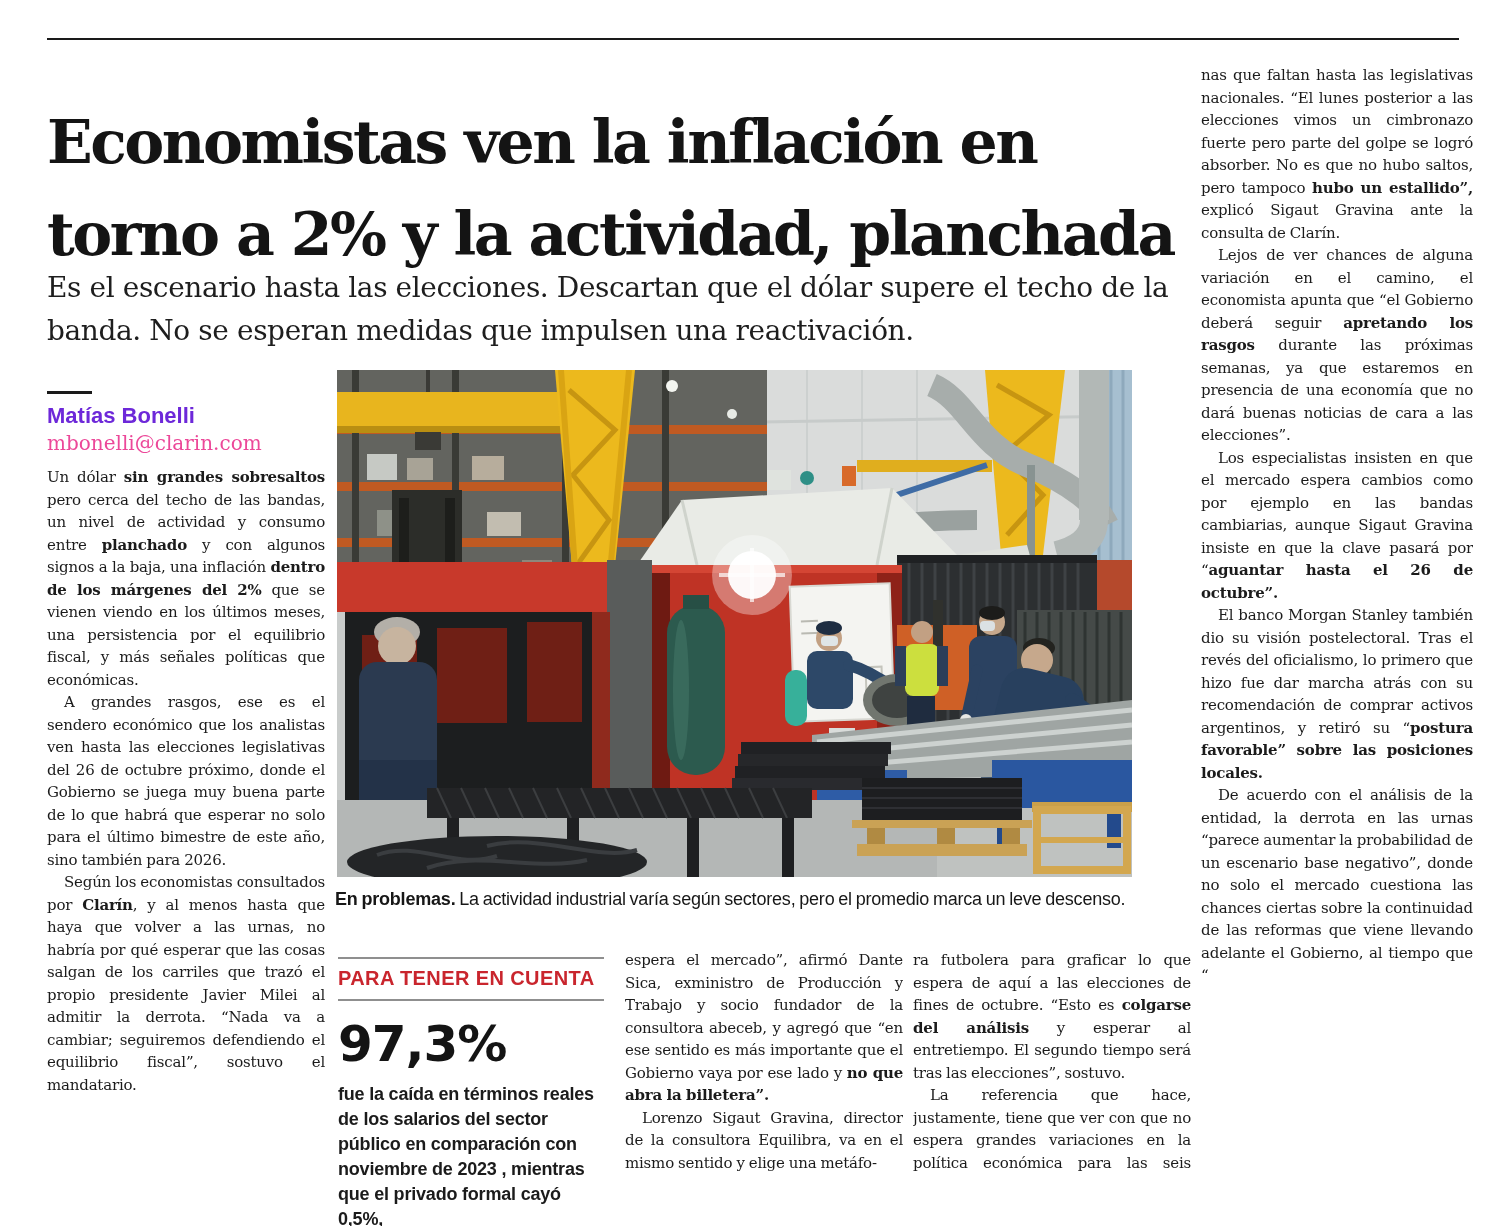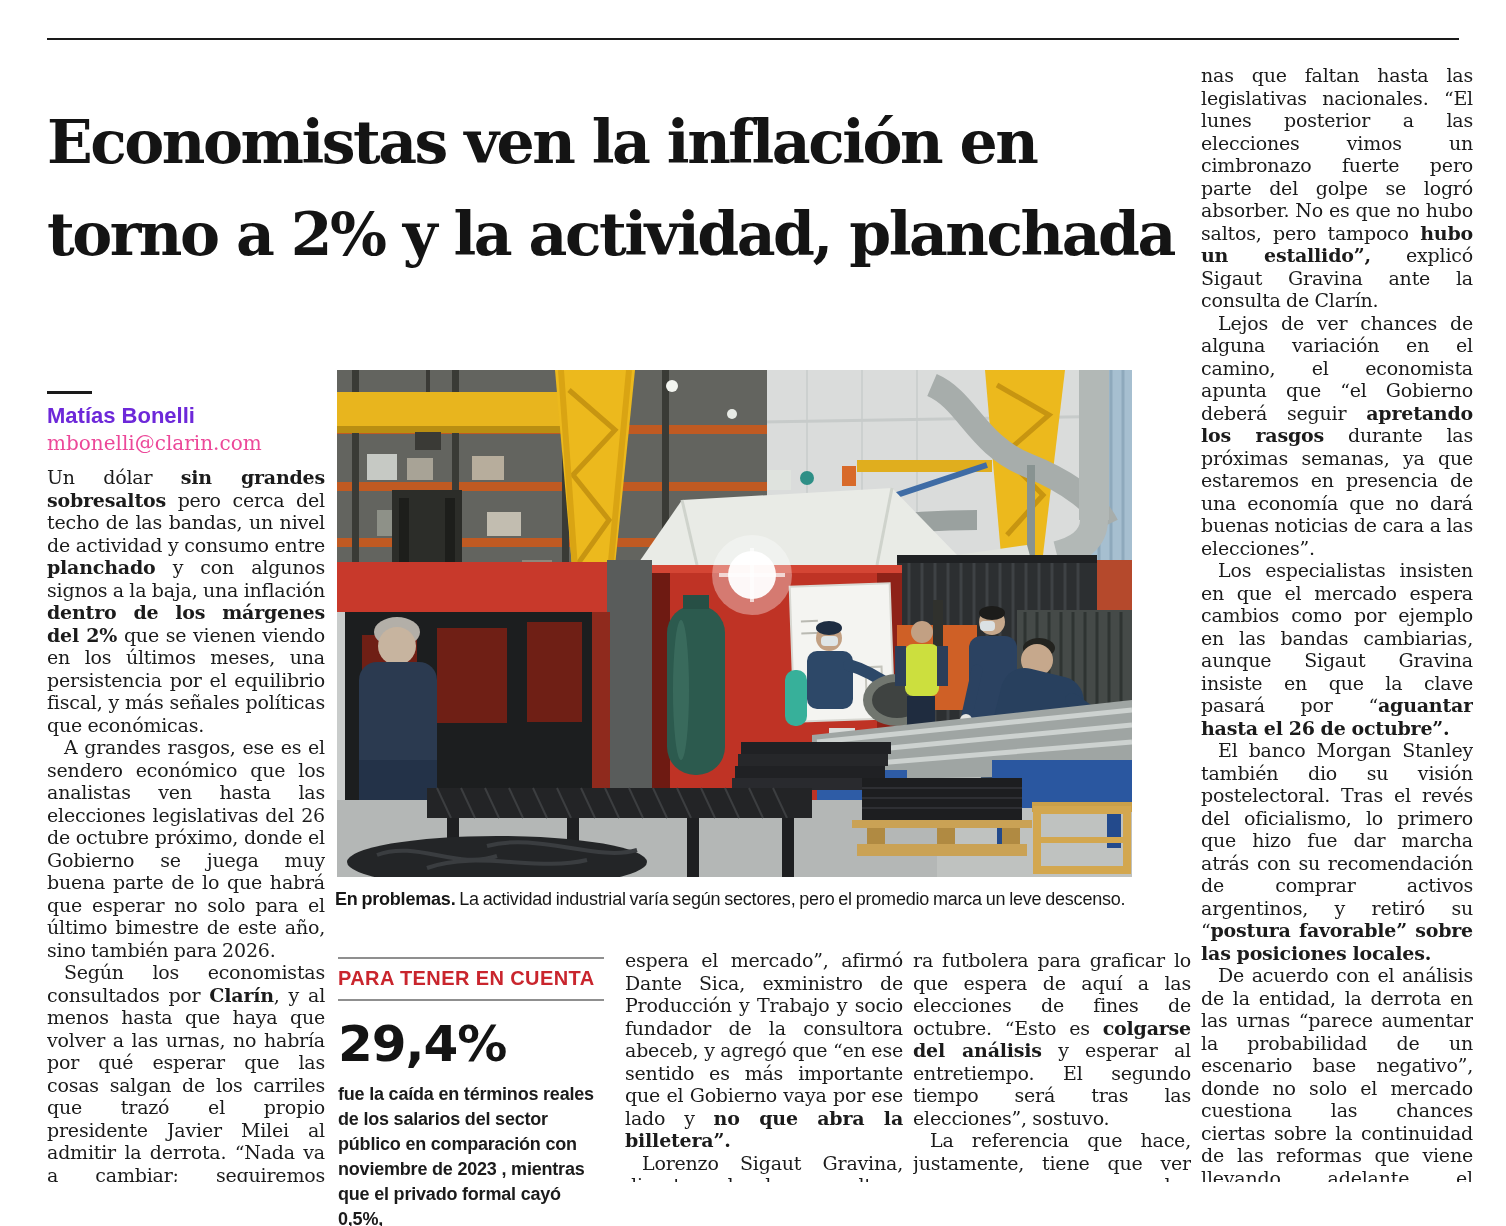--- a/index.html
+++ b/index.html
@@ -10,21 +10,21 @@
   #top-rule{left:47px;top:38px;width:1412px;height:2px;}
   #headline{position:absolute;left:47px;top:56px;width:1160px;
     font-family:"DejaVu Serif",serif;font-weight:bold;font-size:60px;line-height:92px;
     letter-spacing:-2.5px;color:#141414;}
   #subhead{position:absolute;left:47px;top:266px;width:1150px;
     font-size:28px;line-height:43px;letter-spacing:-0.4px;color:#1e1e1e;}
   #byline-rule{left:47px;top:391px;width:45px;height:3px;}
   #author{position:absolute;left:47px;top:403px;font-family:"Liberation Sans",sans-serif;
     font-weight:bold;font-size:22px;color:#6d28d9;}
   #email{position:absolute;left:47px;top:431px;font-size:20px;color:#ec4899;}
-  .bodycol{position:absolute;width:278px;overflow:hidden;font-size:19px;line-height:22.5px;
+  .bodycol{position:absolute;width:278px;overflow:hidden;font-size:15px;line-height:22.5px;
     text-align:justify;letter-spacing:-0.2px;word-spacing:-0.5px;color:#1b1b1b;}
   .bodycol p{margin:0;}
   .bodycol p + p{text-indent:17px;}
   .b{font-weight:bold;}
   #col1{left:47px;top:466px;height:716px;}
   #col3{left:625px;top:949px;height:233px;}
   #col4{left:913px;top:949px;height:233px;}
   #col5{left:1201px;top:64px;height:1118px;width:272px;}
   #photo-wrap{position:absolute;left:337px;top:370px;width:795px;height:507px;overflow:hidden;}
   #caption{position:absolute;left:335px;top:887px;width:798px;font-family:"Liberation Sans",sans-serif;
@@ -40,20 +40,21 @@
 </style>
 </head>
 <body>
 
 <div id="page">
 
   <div id="top-rule" class="rule"></div>
 
   <h1 id="headline">Economistas ven la inflación en torno a 2% y la actividad, planchada</h1>
 
+  <div id="subhead">Es el escenario hasta las elecciones. Descartan que el dólar supere el techo de la banda. No se esperan medidas que impulsen una reactivación.</div>
 
   <div id="byline-rule" class="rule"></div>
   <div id="author">Matías Bonelli</div>
   <div id="email">mbonelli@clarin.com</div>
 
   <div id="col1" class="bodycol">
     <p><span>Un dólar </span><span class="b">sin grandes sobresaltos</span><span> pero cerca del techo de las bandas, un nivel de actividad y consumo entre </span><span class="b">planchado</span><span> y con algunos signos a la baja, una inflación </span><span class="b">dentro de los márgenes del 2%</span><span> que se vienen viendo en los últimos meses, una persistencia por el equilibrio fiscal, y más señales políticas que económicas.</span></p>
     <p><span>A grandes rasgos, ese es el sendero económico que los analistas ven hasta las elecciones legislativas del 26 de octubre próximo, donde el Gobierno se juega muy buena parte de lo que habrá que esperar no solo para el último bimestre de este año, sino también para 2026.</span></p>
     <p><span>Según los economistas consultados por </span><span class="b">Clarín</span><span>, y al menos hasta que haya que volver a las urnas, no habría por qué esperar que las cosas salgan de los carriles que trazó el propio presidente Javier Milei al admitir la derrota. “Nada va a cambiar; seguiremos defendiendo el equilibrio fiscal”, sostuvo el mandatario.</span></p>
 
@@ -308,21 +309,21 @@
       </g>
     </svg>
   </div>
 
   <div id="caption"><span class="lead">En problemas.</span><span> La actividad industrial varía según sectores, pero el promedio marca un leve descenso.</span></div>
 
   <div id="factbox">
     <div class="grayrule"></div>
     <div class="kicker">PARA TENER EN CUENTA</div>
     <div class="grayrule"></div>
-    <div class="figure">29,4%</div>
+    <div class="figure">97,3%</div>
     <div class="factext">fue la caída en términos reales de los salarios del sector público  en comparación con noviembre de 2023 , mientras que el privado formal cayó 0,5%,</div>
   </div>
 
   <div id="col3" class="bodycol">
     <p><span>espera el mercado”, afirmó Dante Sica, exministro de Producción y Trabajo y socio fundador de la consultora abeceb, y agregó que “en ese sentido es más importante que el Gobierno vaya por ese lado y </span><span class="b">no que abra la billetera”.</span></p>
     <p><span>Lorenzo Sigaut Gravina, director de la consultora Equilibra, va en el mismo sentido y elige una metáfo-</span></p>
   </div>
 
   <div id="col4" class="bodycol">
     <p><span>ra futbolera para graficar lo que espera de aquí a las elecciones de fines de octubre. “Esto es </span><span class="b">colgarse del análisis</span><span> y esperar al entretiempo. El segundo tiempo será tras las elecciones”, sostuvo.</span></p>

